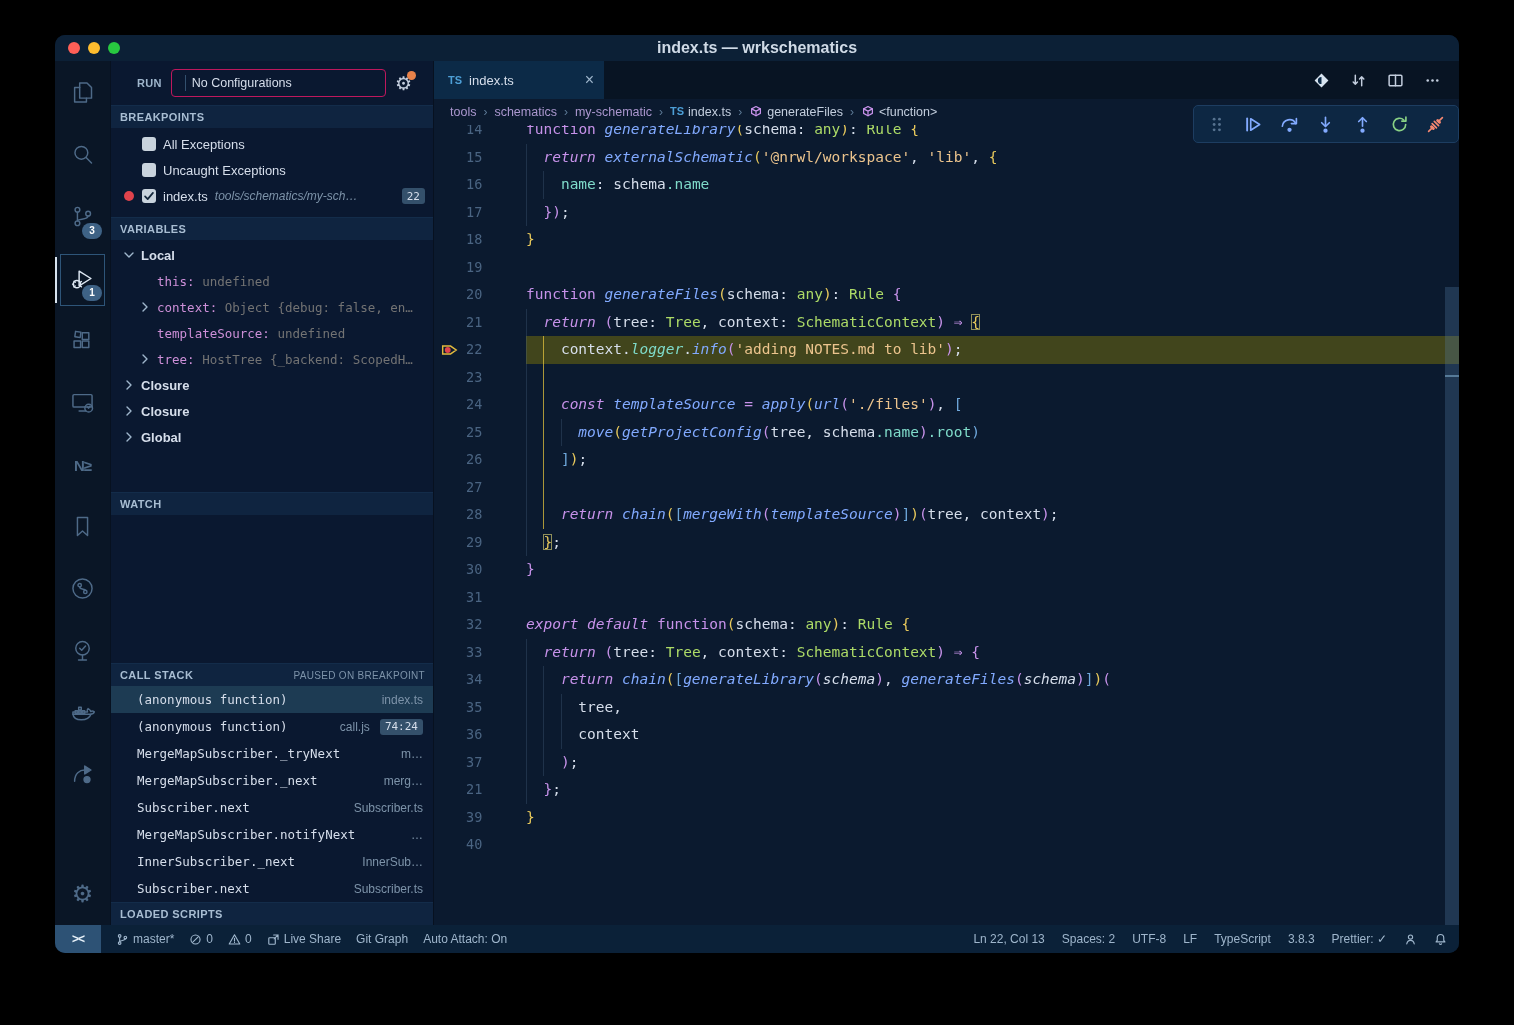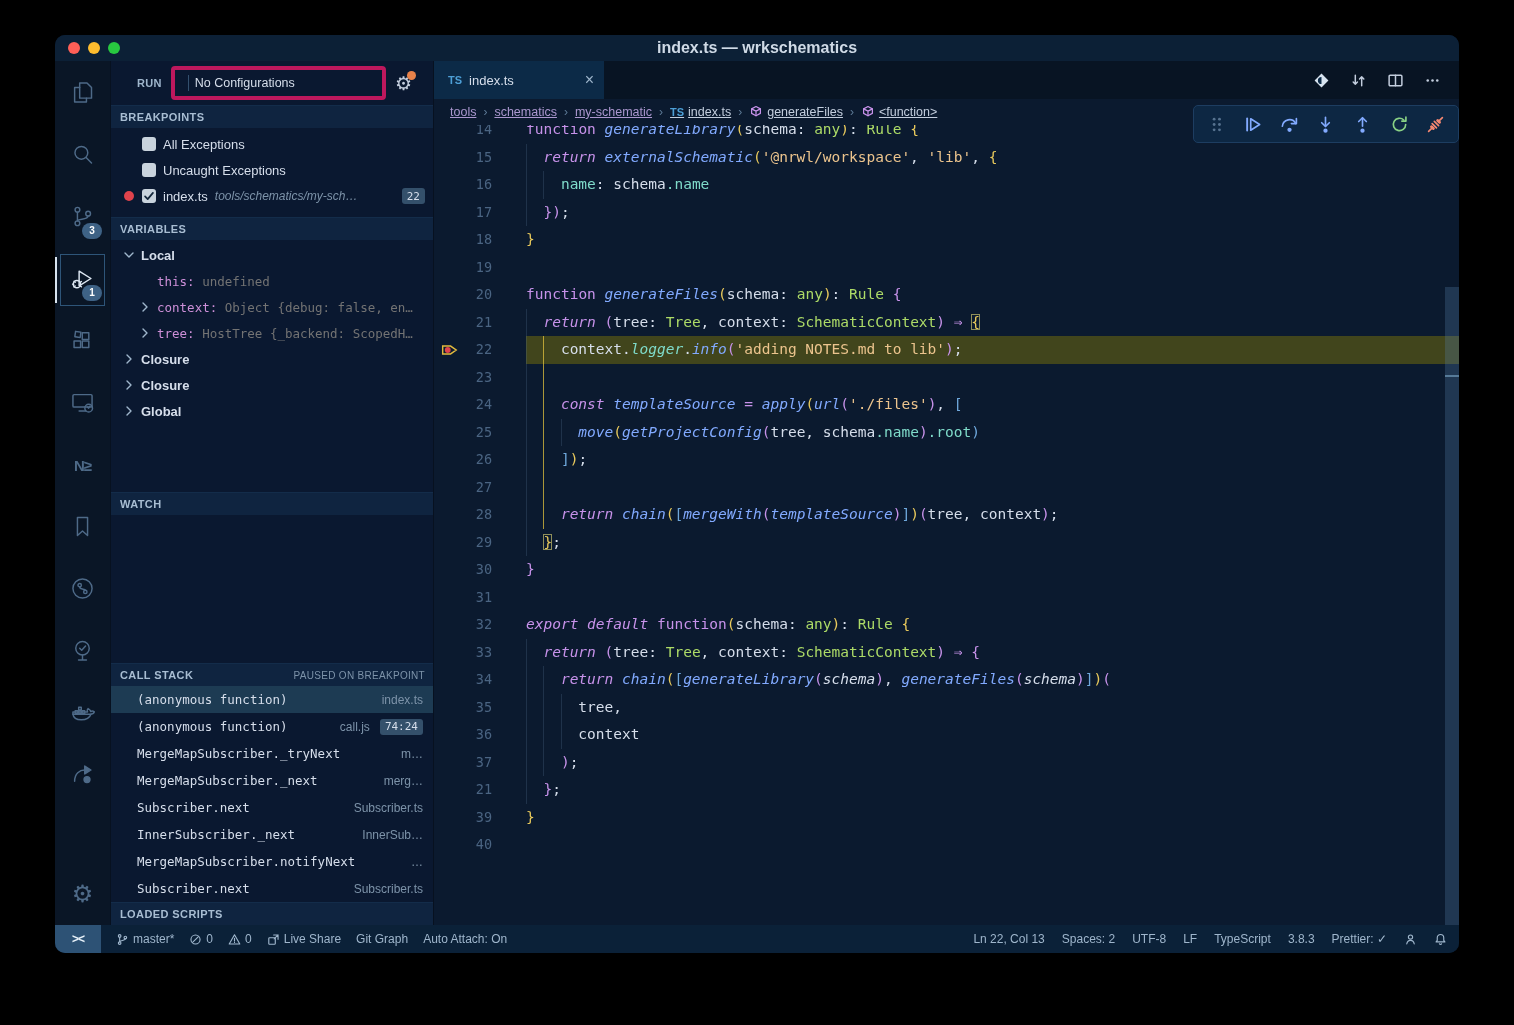--- a/index.html
+++ b/index.html
@@ -23,21 +23,21 @@
   .ab-item.active::before{content:"";position:absolute;left:0;top:8px;bottom:8px;width:2px;background:#d7e3ee;}
   .ab-item.active::after{content:"";position:absolute;left:5px;right:5px;top:5px;bottom:5px;border:1px solid #2e5578;}
   .ab-badge{position:absolute;right:8px;bottom:10px;min-width:16px;height:16px;border-radius:9px;background:#3e6285;
             color:#fff;font-size:10px;line-height:16px;text-align:center;padding:0 2px;font-weight:700;}
   .ab-spacer{flex:1;}
   .nx{font-size:15px;font-weight:700;letter-spacing:-1px;}
   
   .sidebar{width:322px;flex:none;background:#0a1830;display:flex;flex-direction:column;font-size:13px;color:#d6deeb;border-left:1px solid #071120;}
   .run-header{height:44px;flex:none;display:flex;align-items:center;padding:0 12px 0 26px;gap:9px;}
   .run-label{font-size:11px;font-weight:700;color:#9fb6cc;letter-spacing:.3px;}
-  .run-config{flex:1;height:26px;border:4px solid #be185d;border-radius:4px;display:flex;align-items:center;padding:0 7px;gap:6px;cursor:pointer;min-width:0;}
+  .run-config{flex:1;height:26px;border:1px solid #be185d;border-radius:4px;display:flex;align-items:center;padding:0 7px;gap:6px;cursor:pointer;min-width:0;}
   .run-play{color:#7ec77f;display:flex;}
   .run-div{width:1px;height:16px;background:#33506e;}
   .run-config-label{font-size:12.5px;color:#d6deeb;white-space:nowrap;overflow:hidden;flex:1;}
   .chev{color:#9fb6cc;display:flex;}
   .hdr-ico{position:relative;color:#c3cede;font-size:19px;line-height:1;cursor:pointer;display:flex;align-items:center;}
   .mod-dot{position:absolute;right:-4px;top:-3px;width:9px;height:9px;border-radius:50%;background:#e8824a;}
   .section{display:flex;flex-direction:column;flex:none;}
   .section-header{height:22px;flex:none;background:#0f2440;display:flex;align-items:center;gap:3px;padding:0 8px 0 6px;
                   color:#a8bdd2;font-size:11px;font-weight:700;letter-spacing:.4px;border-top:1px solid #132c4a;cursor:pointer;}
   .section-header .chev{color:#8ba3ba;}
@@ -67,32 +67,32 @@
   .editor{flex:1;min-width:0;position:relative;display:flex;flex-direction:column;background:#0b1a2f;border-left:1px solid #071120;}
   .tabbar{height:38px;flex:none;background:#081423;display:flex;align-items:stretch;}
   .tab{width:146px;background:#0c2a47;display:flex;align-items:center;gap:7px;padding:0 10px 0 14px;cursor:pointer;}
   .ts-ico{color:#4d9fd6;font-size:11px;font-weight:700;flex:none;}
   .tab-label{font-size:13px;color:#d6deeb;flex:1;}
   .tab-close{color:#9fb6cc;font-size:16px;cursor:pointer;}
   .tab-actions{margin-left:auto;display:flex;align-items:center;gap:20px;padding-right:18px;color:#c3cede;}
   .tab-actions .ta{display:flex;cursor:pointer;}
   .tab-actions svg{width:17px;height:17px;}
   .breadcrumbs{height:26px;flex:none;display:flex;align-items:center;padding-left:16px;gap:7px;font-size:12.5px;color:#c3cede;}
-  .bc-item{display:flex;align-items:center;gap:4px;cursor:pointer;white-space:nowrap;text-decoration:underline;}
+  .bc-item{display:flex;align-items:flex-start;gap:4px;cursor:pointer;white-space:nowrap;}
   .bc-item.path{color:#ab97cf;}
   .bc-sep{color:#5d7a96;font-size:12px;}
   .bc-item svg{width:14px;height:14px;}
   
   .code{flex:1;position:relative;overflow:hidden;font-family:"DejaVu Sans Mono",monospace;font-size:14.5px;}
   .code-inner{position:absolute;top:-9px;left:0;right:0;}
   .line{height:27.5px;line-height:27.5px;position:relative;white-space:pre;}
   .cl-bg{position:absolute;left:92px;right:0;top:0;bottom:0;background:#41451c;}
   .gutter{position:absolute;left:0;top:0;width:92px;height:100%;display:flex;z-index:2;}
   .bp-col{width:32px;display:flex;align-items:center;justify-content:center;}
-  .num{width:36px;text-align:center;color:#4a6482;font-size:13.5px;}
+  .num{width:36px;text-align:left;color:#4a6482;font-size:13.5px;}
   .lcontent{position:relative;z-index:1;margin-left:92px;display:block;}
   .ig{display:inline-block;width:2ch;height:27.5px;vertical-align:top;box-sizing:border-box;border-left:1px solid rgba(93,124,156,.25);}
   .ig.gold{border-left-color:rgba(226,194,61,.75);}
   .tk-k{color:#c792ea}.tk-ki{color:#c792ea;font-style:italic}
   .tk-f{color:#82aaff;font-style:italic}
   .tk-s{color:#ecc48d}.tk-t{color:#addb67}
   .tk-p{color:#7fdbca}.tk-pi{color:#7fdbca;font-style:italic}
   .tk-v{color:#d6deeb}.tk-vi{color:#d6deeb;font-style:italic}
   .tk-g{color:#e8c95c}.tk-m{color:#c792ea}.tk-b{color:#6fa8dc}
   .tk-gb{color:#e8c95c;outline:1px solid #8f8f5a;outline-offset:-1px;}
@@ -309,20 +309,24 @@
             </div>
             <div class="var-row" style="padding-left: 26px;">
               <span class="chev">
                 <svg viewBox="0 0 16 16" fill="none" stroke="currentColor" stroke-width="1.4" stroke-linecap="round" stroke-linejoin="round">
                   <path d="M6 4l4 4-4 4"></path>
                 </svg>
               </span>
               <span class="kv"><span class="vname">context: </span><span class="vval">Object {debug: false, en…</span></span>
             </div>
             <div class="var-row" style="padding-left: 26px;">
+              <span class="chev"></span>
+              <span class="kv"><span class="vname">templateSource: </span><span class="vval">undefined</span></span>
+            </div>
+            <div class="var-row" style="padding-left: 26px;">
               <span class="chev">
                 <svg viewBox="0 0 16 16" fill="none" stroke="currentColor" stroke-width="1.4" stroke-linecap="round" stroke-linejoin="round">
                   <path d="M6 4l4 4-4 4"></path>
                 </svg>
               </span>
               <span class="kv"><span class="vname">tree: </span><span class="vval">HostTree {_backend: ScopedH…</span></span>
             </div>
             <div class="var-row" style="padding-left: 10px;">
               <span class="chev">
                 <svg viewBox="0 0 16 16" fill="none" stroke="currentColor" stroke-width="1.4" stroke-linecap="round" stroke-linejoin="round">
@@ -388,26 +392,26 @@
             </div>
             <div class="cs-row">
               <span class="cs-name">MergeMapSubscriber._next</span>
               <span class="cs-file">merg…</span>
             </div>
             <div class="cs-row">
               <span class="cs-name">Subscriber.next</span>
               <span class="cs-file">Subscriber.ts</span>
             </div>
             <div class="cs-row">
+              <span class="cs-name">MergeMapSubscriber.notifyNext</span>
+              <span class="cs-file">…</span>
+            </div>
+            <div class="cs-row">
               <span class="cs-name">InnerSubscriber._next</span>
               <span class="cs-file">InnerSub…</span>
-            </div>
-            <div class="cs-row">
-              <span class="cs-name">MergeMapSubscriber.notifyNext</span>
-              <span class="cs-file">…</span>
             </div>
             <div class="cs-row">
               <span class="cs-name">Subscriber.next</span>
               <span class="cs-file">Subscriber.ts</span>
             </div>
           </div>
       </div>
 
       <div class="section">
         <div class="section-header">

